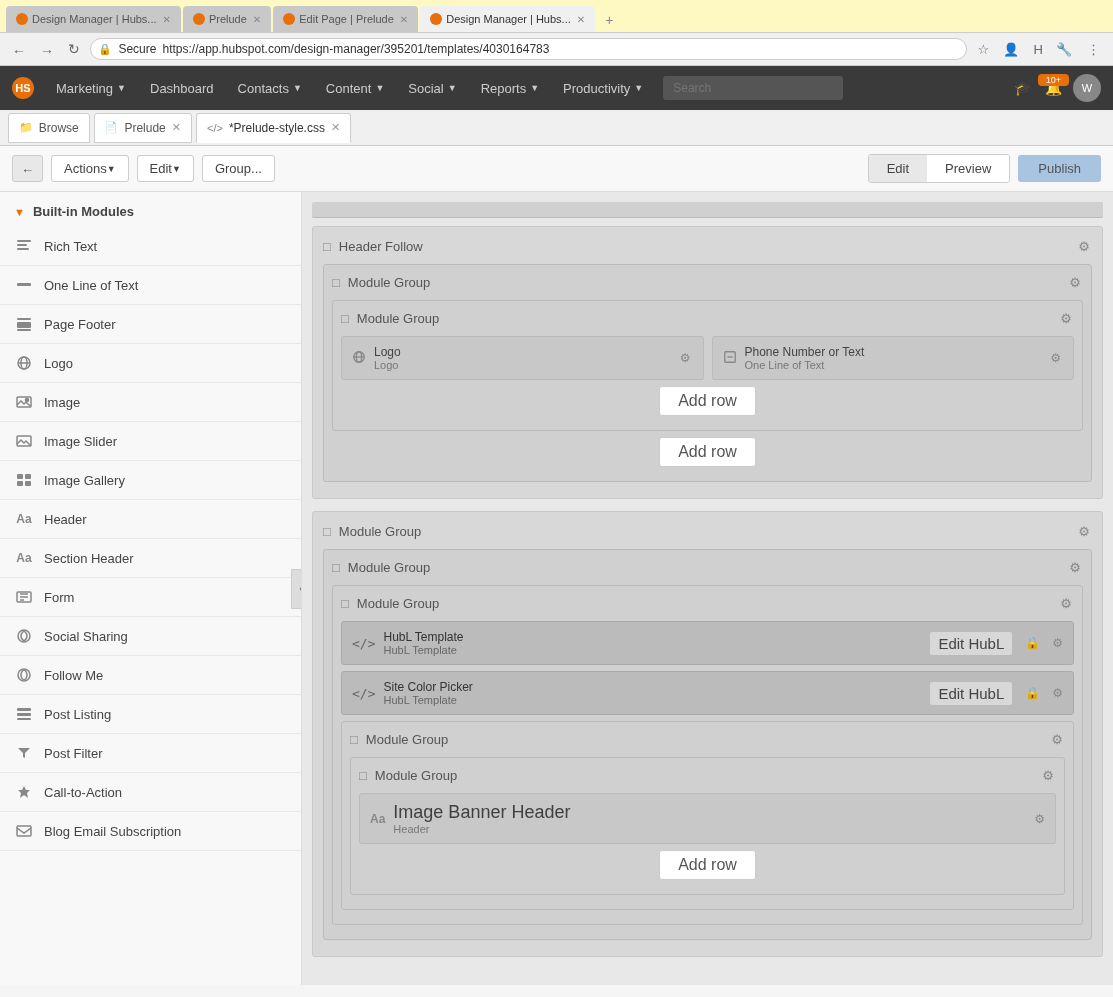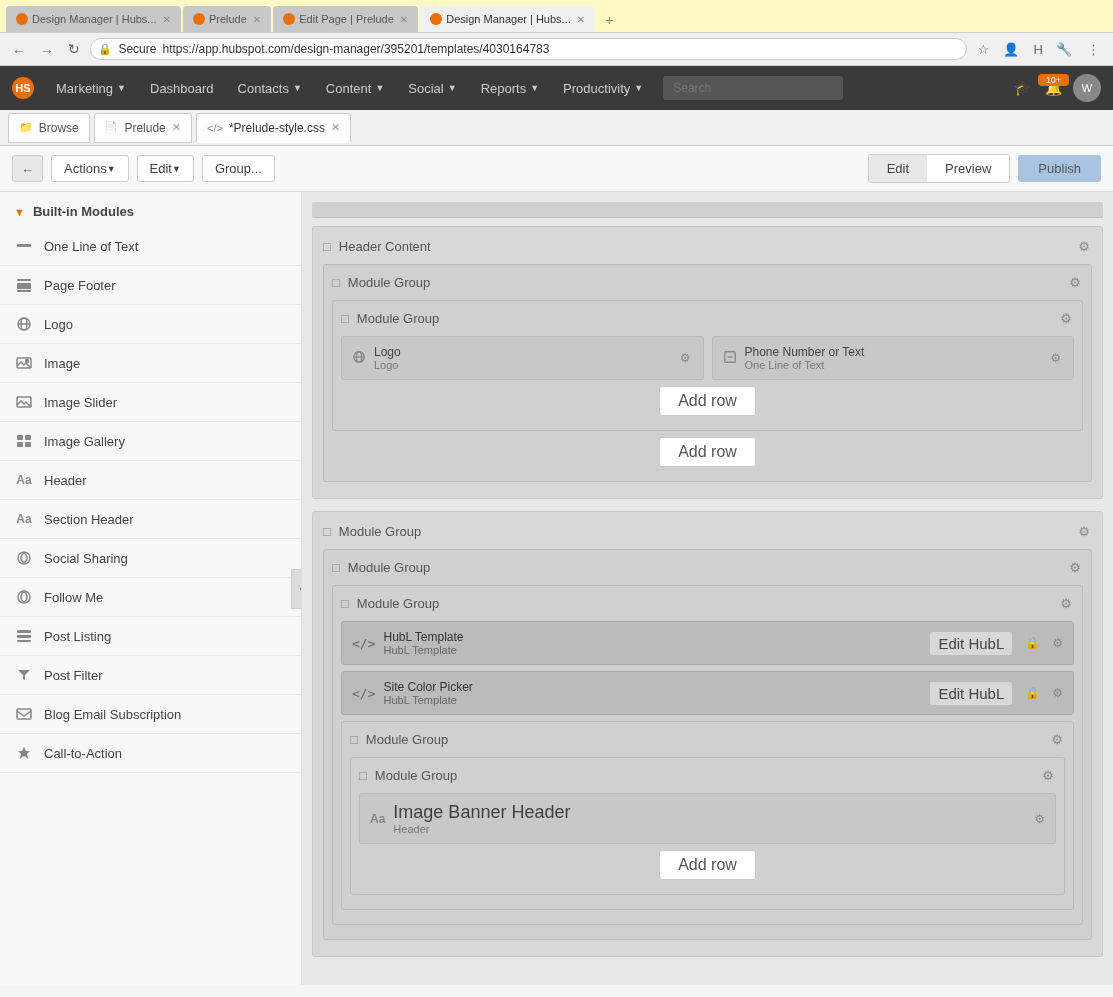--- a/index.html
+++ b/index.html
@@ -236,20 +236,30 @@
 
   <div class="sidebar">
     <div class="sidebar-section-header">
       <span class="sidebar-arrow">▼</span>
       <span>Built-in Modules</span>
     </div>
 
     <div class="sidebar-item">
       <div class="sidebar-icon">
         <svg width="16" height="16" viewBox="0 0 16 16" fill="#888">
+            <rect x="1" y="2" width="14" height="2" rx="1"></rect>
+            <rect x="1" y="6" width="10" height="2" rx="1"></rect>
+            <rect x="1" y="10" width="12" height="2" rx="1"></rect>
+          </svg>
+      </div>
+      <span>Rich Text</span>
+    </div>
+    <div class="sidebar-item">
+      <div class="sidebar-icon">
+        <svg width="16" height="16" viewBox="0 0 16 16" fill="#888">
             <rect x="1" y="6" width="14" height="3" rx="1"></rect>
           </svg>
       </div>
       <span>One Line of Text</span>
     </div>
     <div class="sidebar-item">
       <div class="sidebar-icon">
         <svg width="16" height="16" viewBox="0 0 16 16" fill="#888">
             <rect x="1" y="2" width="14" height="2" rx="1"></rect>
             <rect x="1" y="6" width="14" height="6" rx="1"></rect>
@@ -306,20 +316,31 @@
     </div>
     <div class="sidebar-item">
       <div class="sidebar-icon">
         <span style="font-size:12px;color:#888;font-weight:bold;">Aa</span>
       </div>
       <span>Section Header</span>
     </div>
     <div class="sidebar-item">
       <div class="sidebar-icon">
         <svg width="16" height="16" viewBox="0 0 16 16" fill="none" stroke="#888" stroke-width="1.5">
+            <rect x="1" y="3" width="14" height="10" rx="1"></rect>
+            <line x1="4" y1="8" x2="12" y2="8"></line>
+            <line x1="4" y1="5" x2="12" y2="5"></line>
+            <line x1="4" y1="11" x2="8" y2="11"></line>
+          </svg>
+      </div>
+      <span>Form</span>
+    </div>
+    <div class="sidebar-item">
+      <div class="sidebar-icon">
+        <svg width="16" height="16" viewBox="0 0 16 16" fill="none" stroke="#888" stroke-width="1.5">
             <circle cx="8" cy="8" r="6"></circle>
             <path d="M5 8c0-3 3-5 3-5s3 2 3 5-3 5-3 5-3-2-3-5z"></path>
           </svg>
       </div>
       <span>Social Sharing</span>
     </div>
     <div class="sidebar-item">
       <div class="sidebar-icon">
         <svg width="16" height="16" viewBox="0 0 16 16" fill="none" stroke="#888" stroke-width="1.5">
             <circle cx="8" cy="8" r="6"></circle>
@@ -341,46 +362,46 @@
     <div class="sidebar-item">
       <div class="sidebar-icon">
         <svg width="16" height="16" viewBox="0 0 16 16" fill="#888">
             <path d="M2 3h12l-5 5v5l-2-1V8L2 3z"></path>
           </svg>
       </div>
       <span>Post Filter</span>
     </div>
     <div class="sidebar-item">
       <div class="sidebar-icon">
+        <svg width="16" height="16" viewBox="0 0 16 16" fill="#888">
+            <polygon points="8,2 10,6 14,6 11,9 12,14 8,11 4,14 5,9 2,6 6,6"></polygon>
+          </svg>
+      </div>
+      <span>Call-to-Action</span>
+    </div>
+    <div class="sidebar-item">
+      <div class="sidebar-icon">
         <svg width="16" height="16" viewBox="0 0 16 16" fill="none" stroke="#888" stroke-width="1.5">
             <rect x="1" y="3" width="14" height="10" rx="1"></rect>
             <path d="M1 5l7 5 7-5"></path>
           </svg>
       </div>
       <span>Blog Email Subscription</span>
-    </div>
-    <div class="sidebar-item">
-      <div class="sidebar-icon">
-        <svg width="16" height="16" viewBox="0 0 16 16" fill="#888">
-            <polygon points="8,2 10,6 14,6 11,9 12,14 8,11 4,14 5,9 2,6 6,6"></polygon>
-          </svg>
-      </div>
-      <span>Call-to-Action</span>
     </div>
 
     <div class="collapse-handle">‹</div>
   </div>
 
   <div class="main-content">
     <div class="scrollbar-top"></div>
 
     <div class="module-container">
       <div class="module-header">
         <span class="module-icon">□</span>
-        <span class="module-title">Header Content</span>
+        <span class="module-title">Header Follow</span>
         <button class="module-gear">⚙</button>
       </div>
 
       <div class="module-group-inner">
         <div class="module-header">
           <span class="module-icon">□</span>
           <span class="module-title">Module Group</span>
           <button class="module-gear">⚙</button>
         </div>
 

